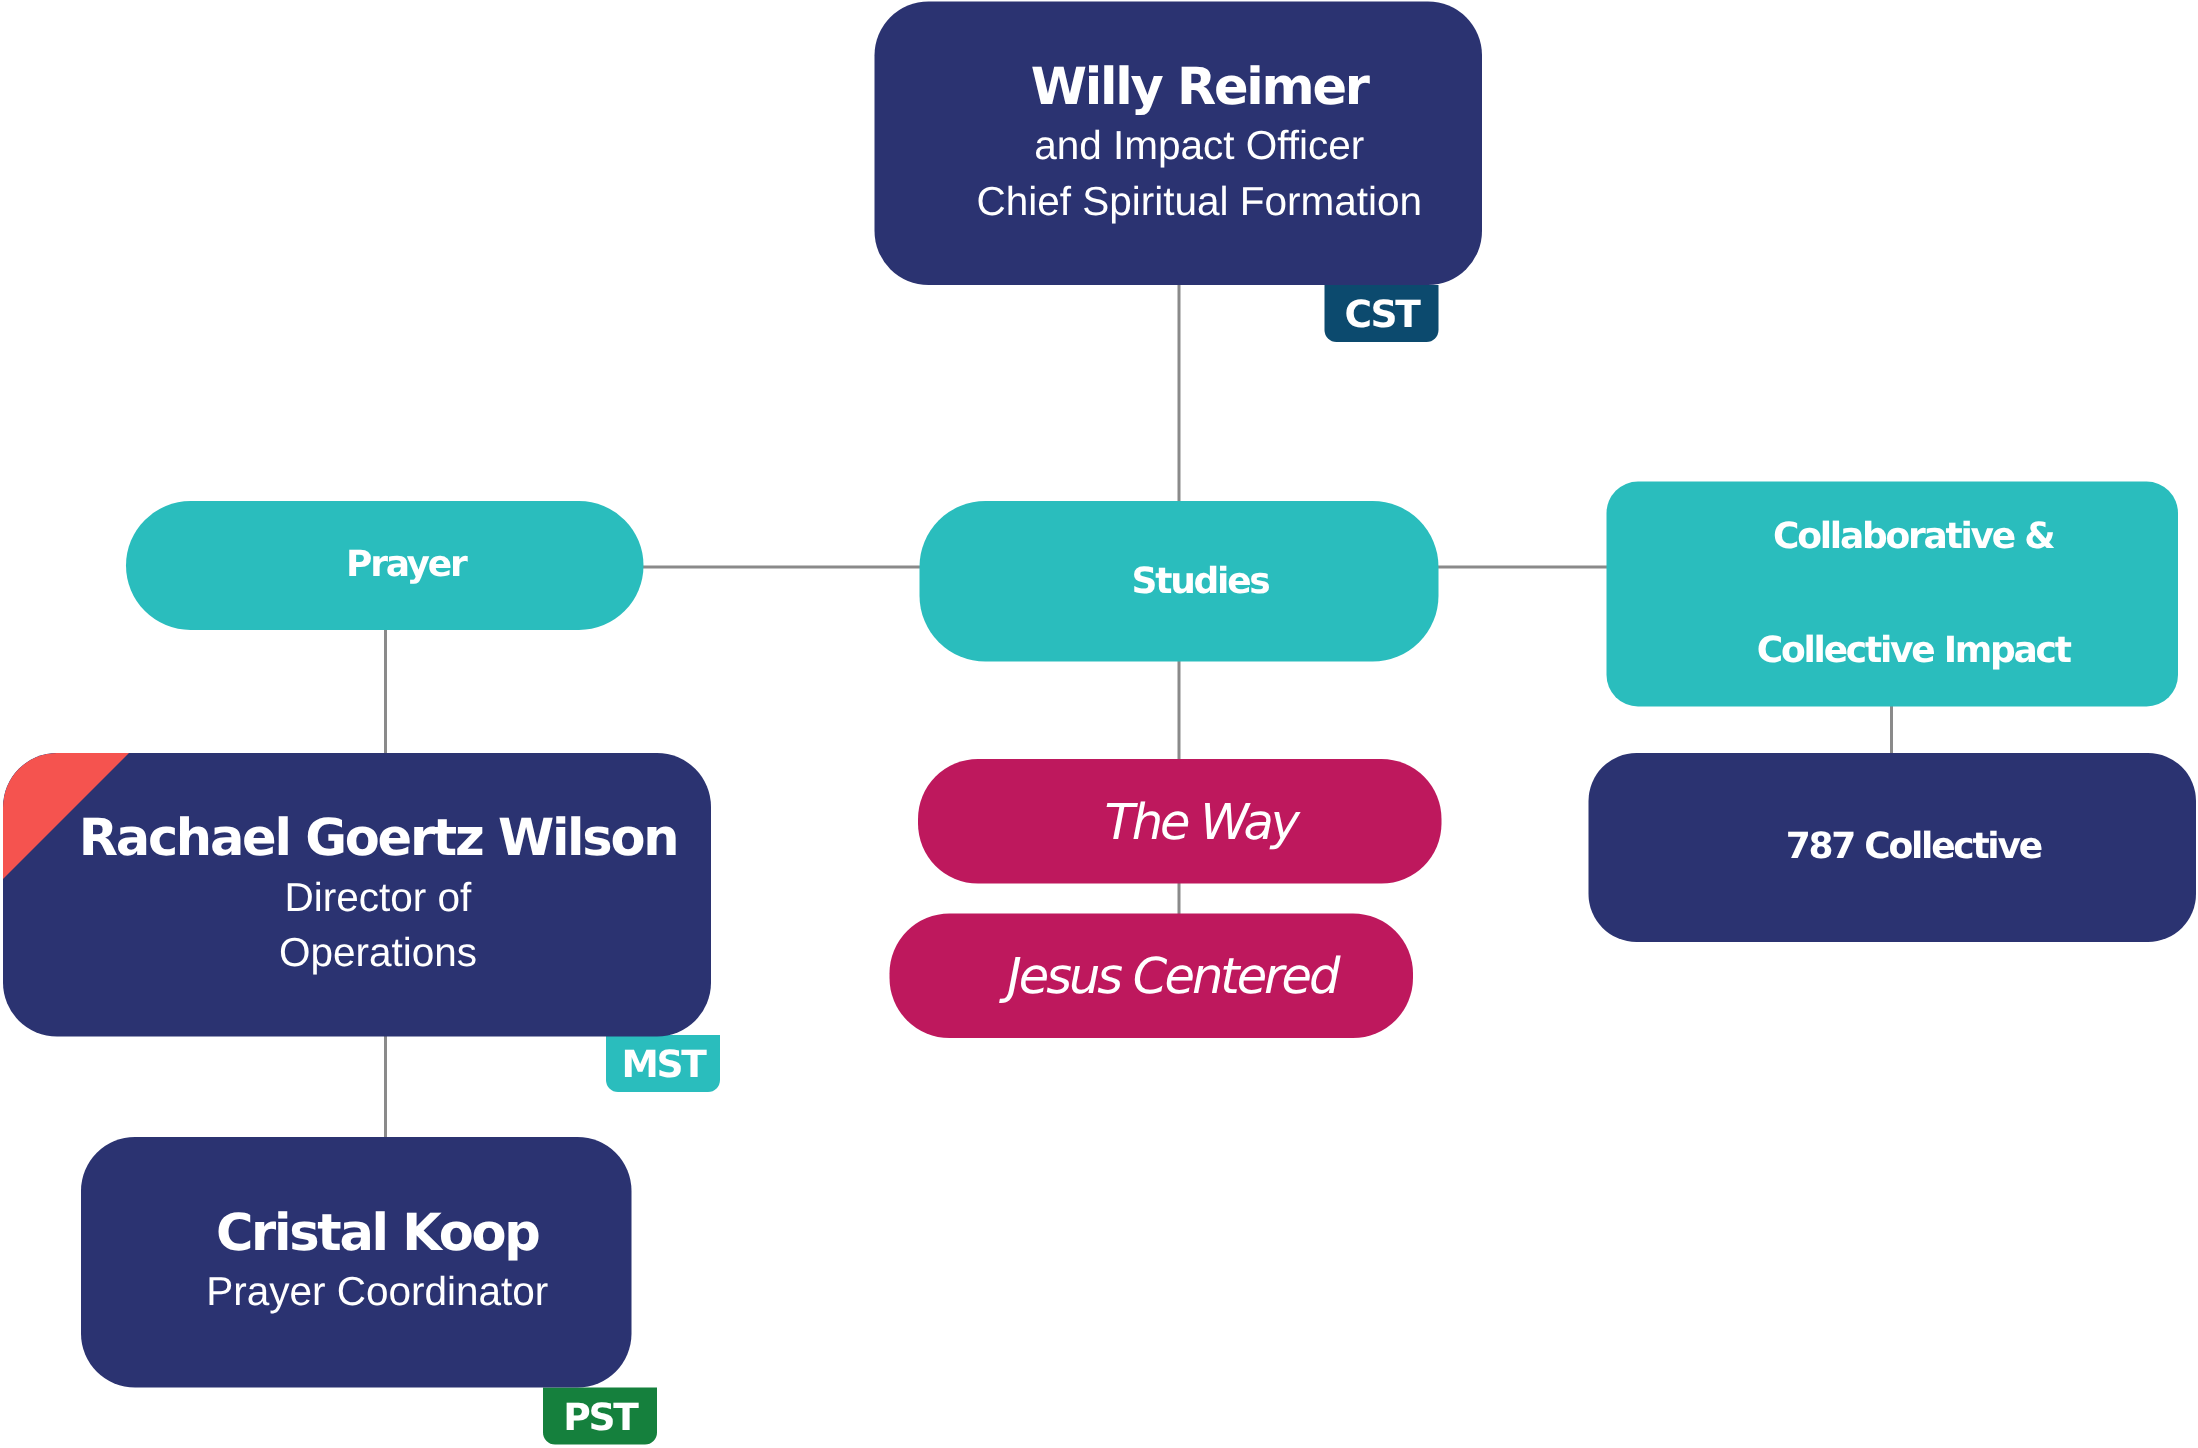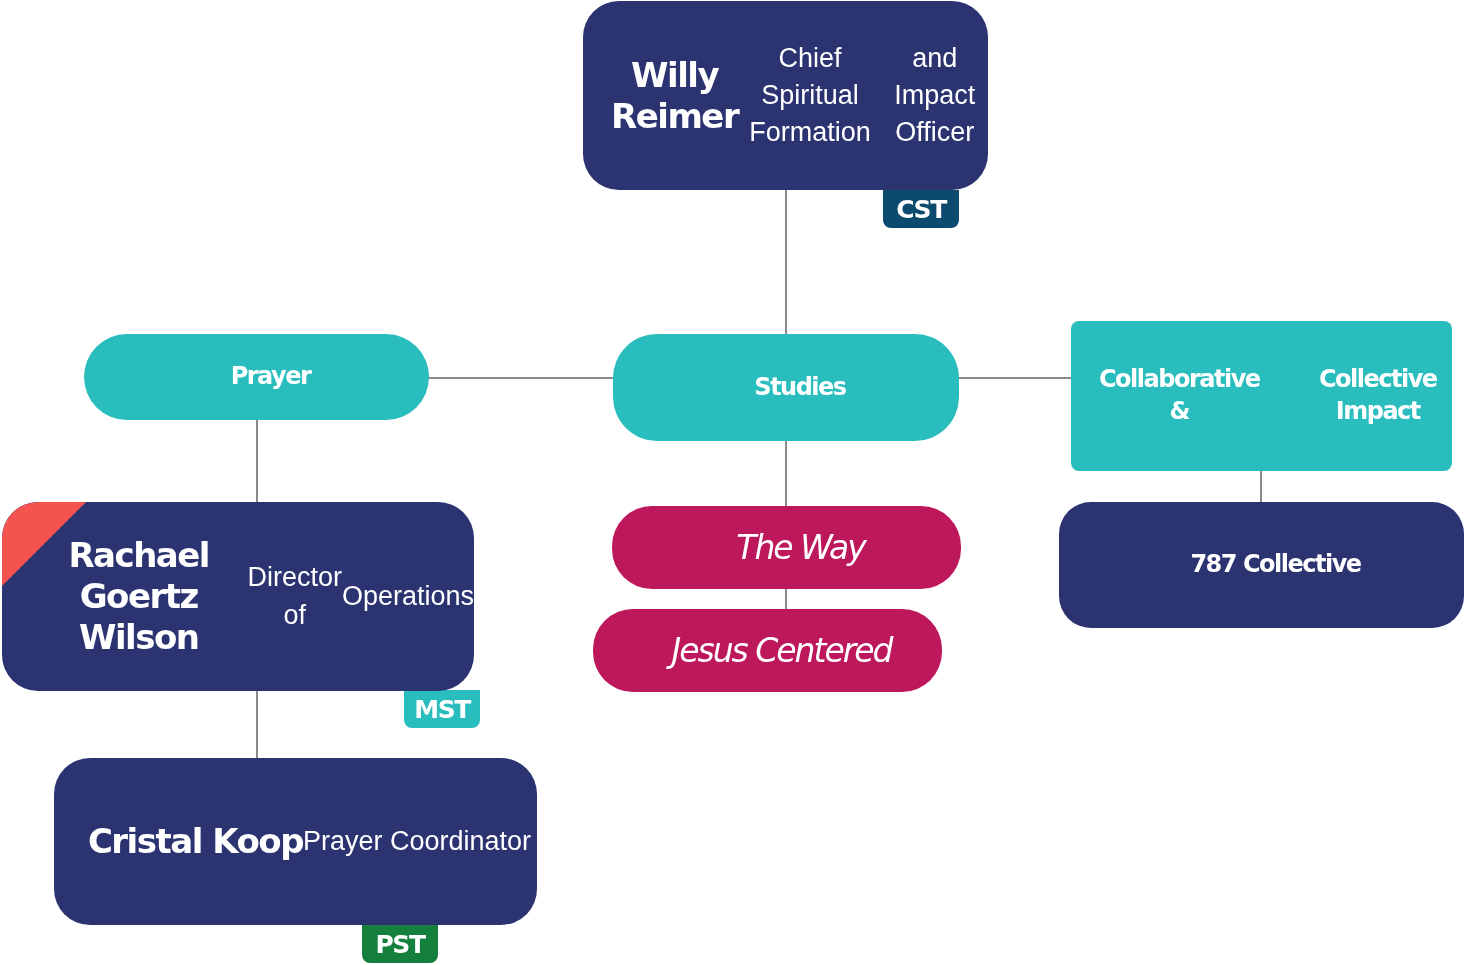--- a/index.html
+++ b/index.html
@@ -1,18 +1,18 @@
 <!DOCTYPE html>
 <html><head>
 <meta charset="utf-8">
 <style>
   html, body { margin:0; padding:0; background:#ffffff; }
   body { width:1465px; height:965px; position:relative; overflow:hidden; font-family:"Liberation Sans", sans-serif; }
   .line { position:absolute; background:#8a8a8a; }
-  .node { position:absolute; box-sizing:border-box; display:flex; flex-direction:row; align-items:center; justify-content:center; text-align:center; color:#ffffff;padding-left:28px; }
+  .node { position:absolute; box-sizing:border-box; display:flex; flex-direction:column; align-items:center; justify-content:center; text-align:center; color:#ffffff;padding-left:28px; }
   .navy { background:#2b3371; border-radius:36px; }
   .teal { background:#2abdbd; border-radius:44px; }
   .grey { background:#be185d; border-radius:40px; }
   .name { font-family:"DejaVu Sans", sans-serif; font-weight:bold; font-size:34px; letter-spacing:-1.5px; line-height:1.2; }
   .role { font-family:"Liberation Sans", sans-serif; font-size:27px; line-height:1.38; }
   .dept { font-family:"DejaVu Sans", sans-serif; font-weight:bold; font-size:24px; letter-spacing:-1.5px; line-height:1.32; }
   .ital { font-family:"DejaVu Sans", sans-serif; font-style:italic; font-size:33px; letter-spacing:-2px; }
   .badge { position:absolute; height:38px; border-radius:0 0 8px 8px; color:#fff; font-family:"DejaVu Sans", sans-serif; font-weight:bold; font-size:25px; letter-spacing:-1.5px; display:flex; align-items:center; justify-content:center; box-sizing:border-box; }
   .corner { position:absolute; left:0; top:0; width:84px; height:84px; background:#f5534f; clip-path:polygon(0 0,100% 0,0 100%); border-top-left-radius:36px; }
 </style>
@@ -24,45 +24,45 @@
 <div class="line" style="left:958px; top:377px; width:114px; height:2px;"></div>
 <div class="line" style="left:256px; top:420px; width:2px; height:83px;"></div>
 <div class="line" style="left:256px; top:690px; width:2px; height:70px;"></div>
 <div class="line" style="left:785px; top:420px; width:2px; height:87px;"></div>
 <div class="line" style="left:785px; top:588px; width:2px; height:22px;"></div>
 <div class="line" style="left:1260px; top:470px; width:2px; height:33px;"></div>
 
 <div class="badge" style="left:883px; top:190px; width:76px; background:#0c4a6e;">CST</div>
 <div class="node navy" style="left:583px; top:1px; width:405px; height:189px;">
   <div class="name">Willy Reimer</div>
+  <div class="role">and Impact Officer</div>
   <div class="role">Chief Spiritual Formation</div>
-  <div class="role">and Impact Officer</div>
 </div>
 
 <div class="node teal" style="left:84px; top:334px; width:345px; height:86px;">
   <div class="dept">Prayer</div>
 </div>
 <div class="node teal" style="left:613px; top:334px; width:346px; height:107px;">
   <div class="dept">Studies</div>
 </div>
-<div class="node teal" style="left:1071px; top:321px; width:381px; height:150px; border-radius:8px;gap:44px;">
+<div class="node teal" style="left:1071px; top:321px; width:381px; height:150px; border-radius:21px;gap:44px;">
   <div class="dept">Collaborative &amp;</div>
   <div class="dept">Collective Impact</div>
 </div>
 
 <div class="badge" style="left:404px; top:690px; width:76px; background:#2abdbd;">MST</div>
 <div class="node navy" style="left:2px; top:502px; width:472px; height:189px; overflow:hidden;">
   <div class="corner"></div>
   <div class="name">Rachael Goertz Wilson</div>
   <div class="role">Director of</div>
   <div class="role">Operations</div>
 </div>
 
 <div class="badge" style="left:362px; top:925px; width:76px; background:#15803d;">PST</div>
-<div class="node navy" style="left:54px; top:758px; width:483px; height:167px;">
+<div class="node navy" style="left:54px; top:758px; width:367px; height:167px;">
   <div class="name">Cristal Koop</div>
   <div class="role">Prayer Coordinator</div>
 </div>
 
 <div class="node grey" style="left:612px; top:506px; width:349px; height:83px;">
   <div class="ital">The Way</div>
 </div>
 <div class="node grey" style="left:593px; top:609px; width:349px; height:83px;">
   <div class="ital">Jesus Centered</div>
 </div>

